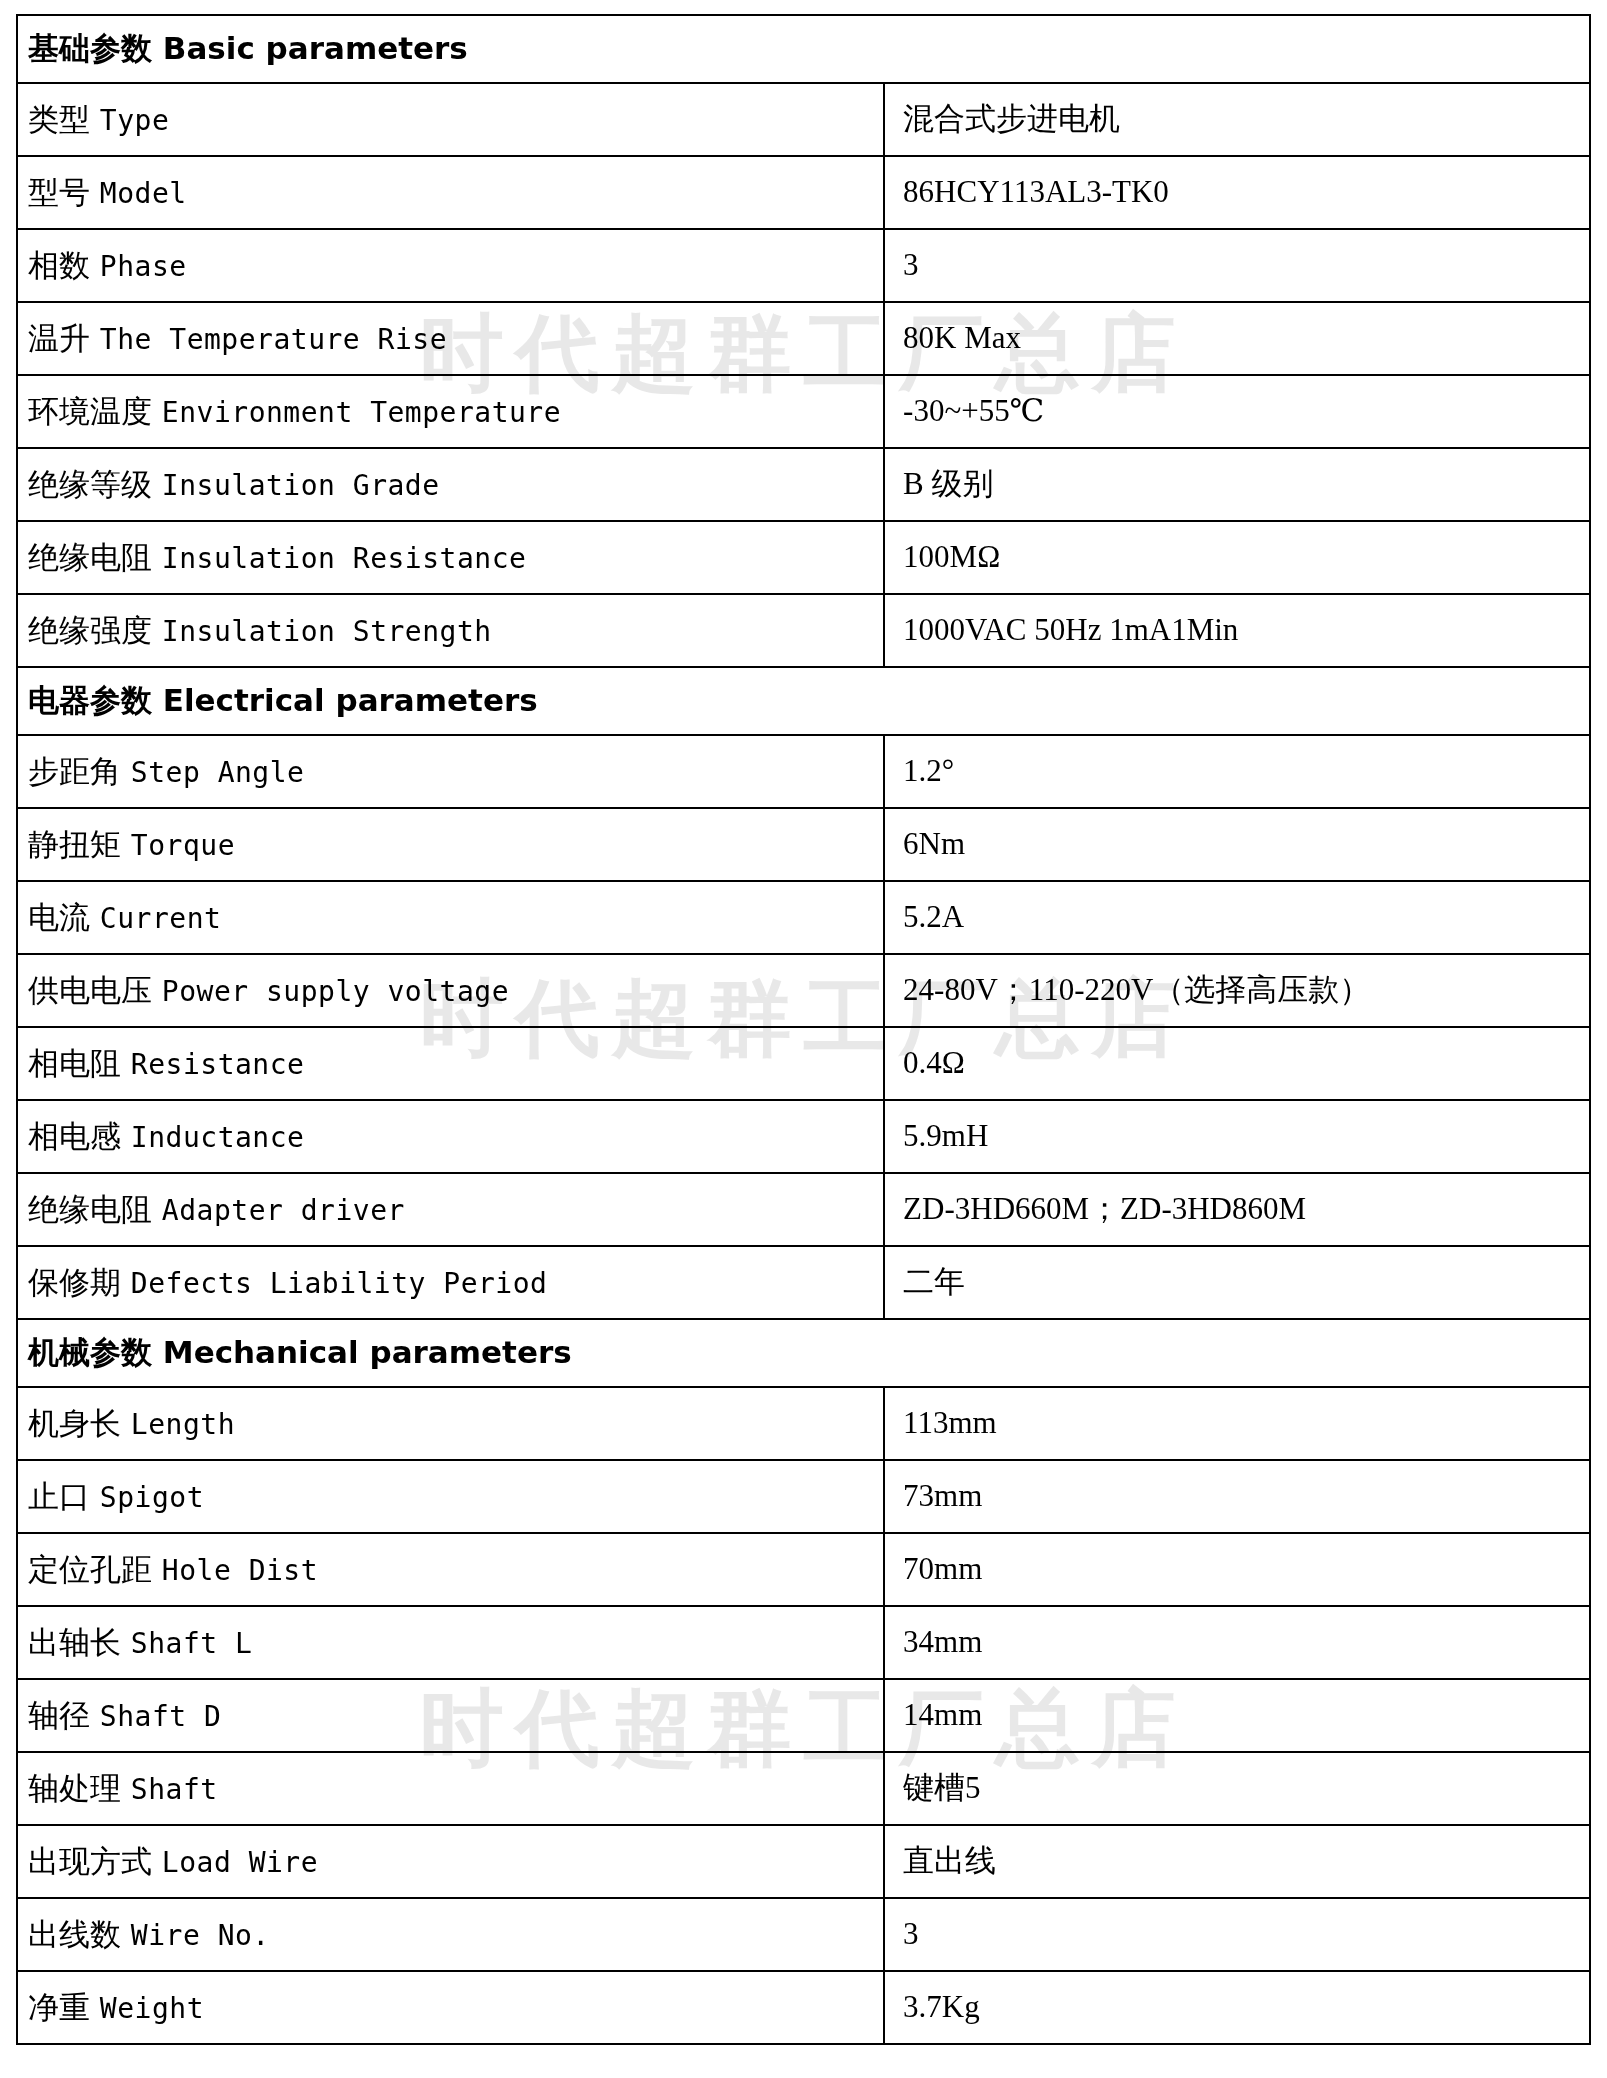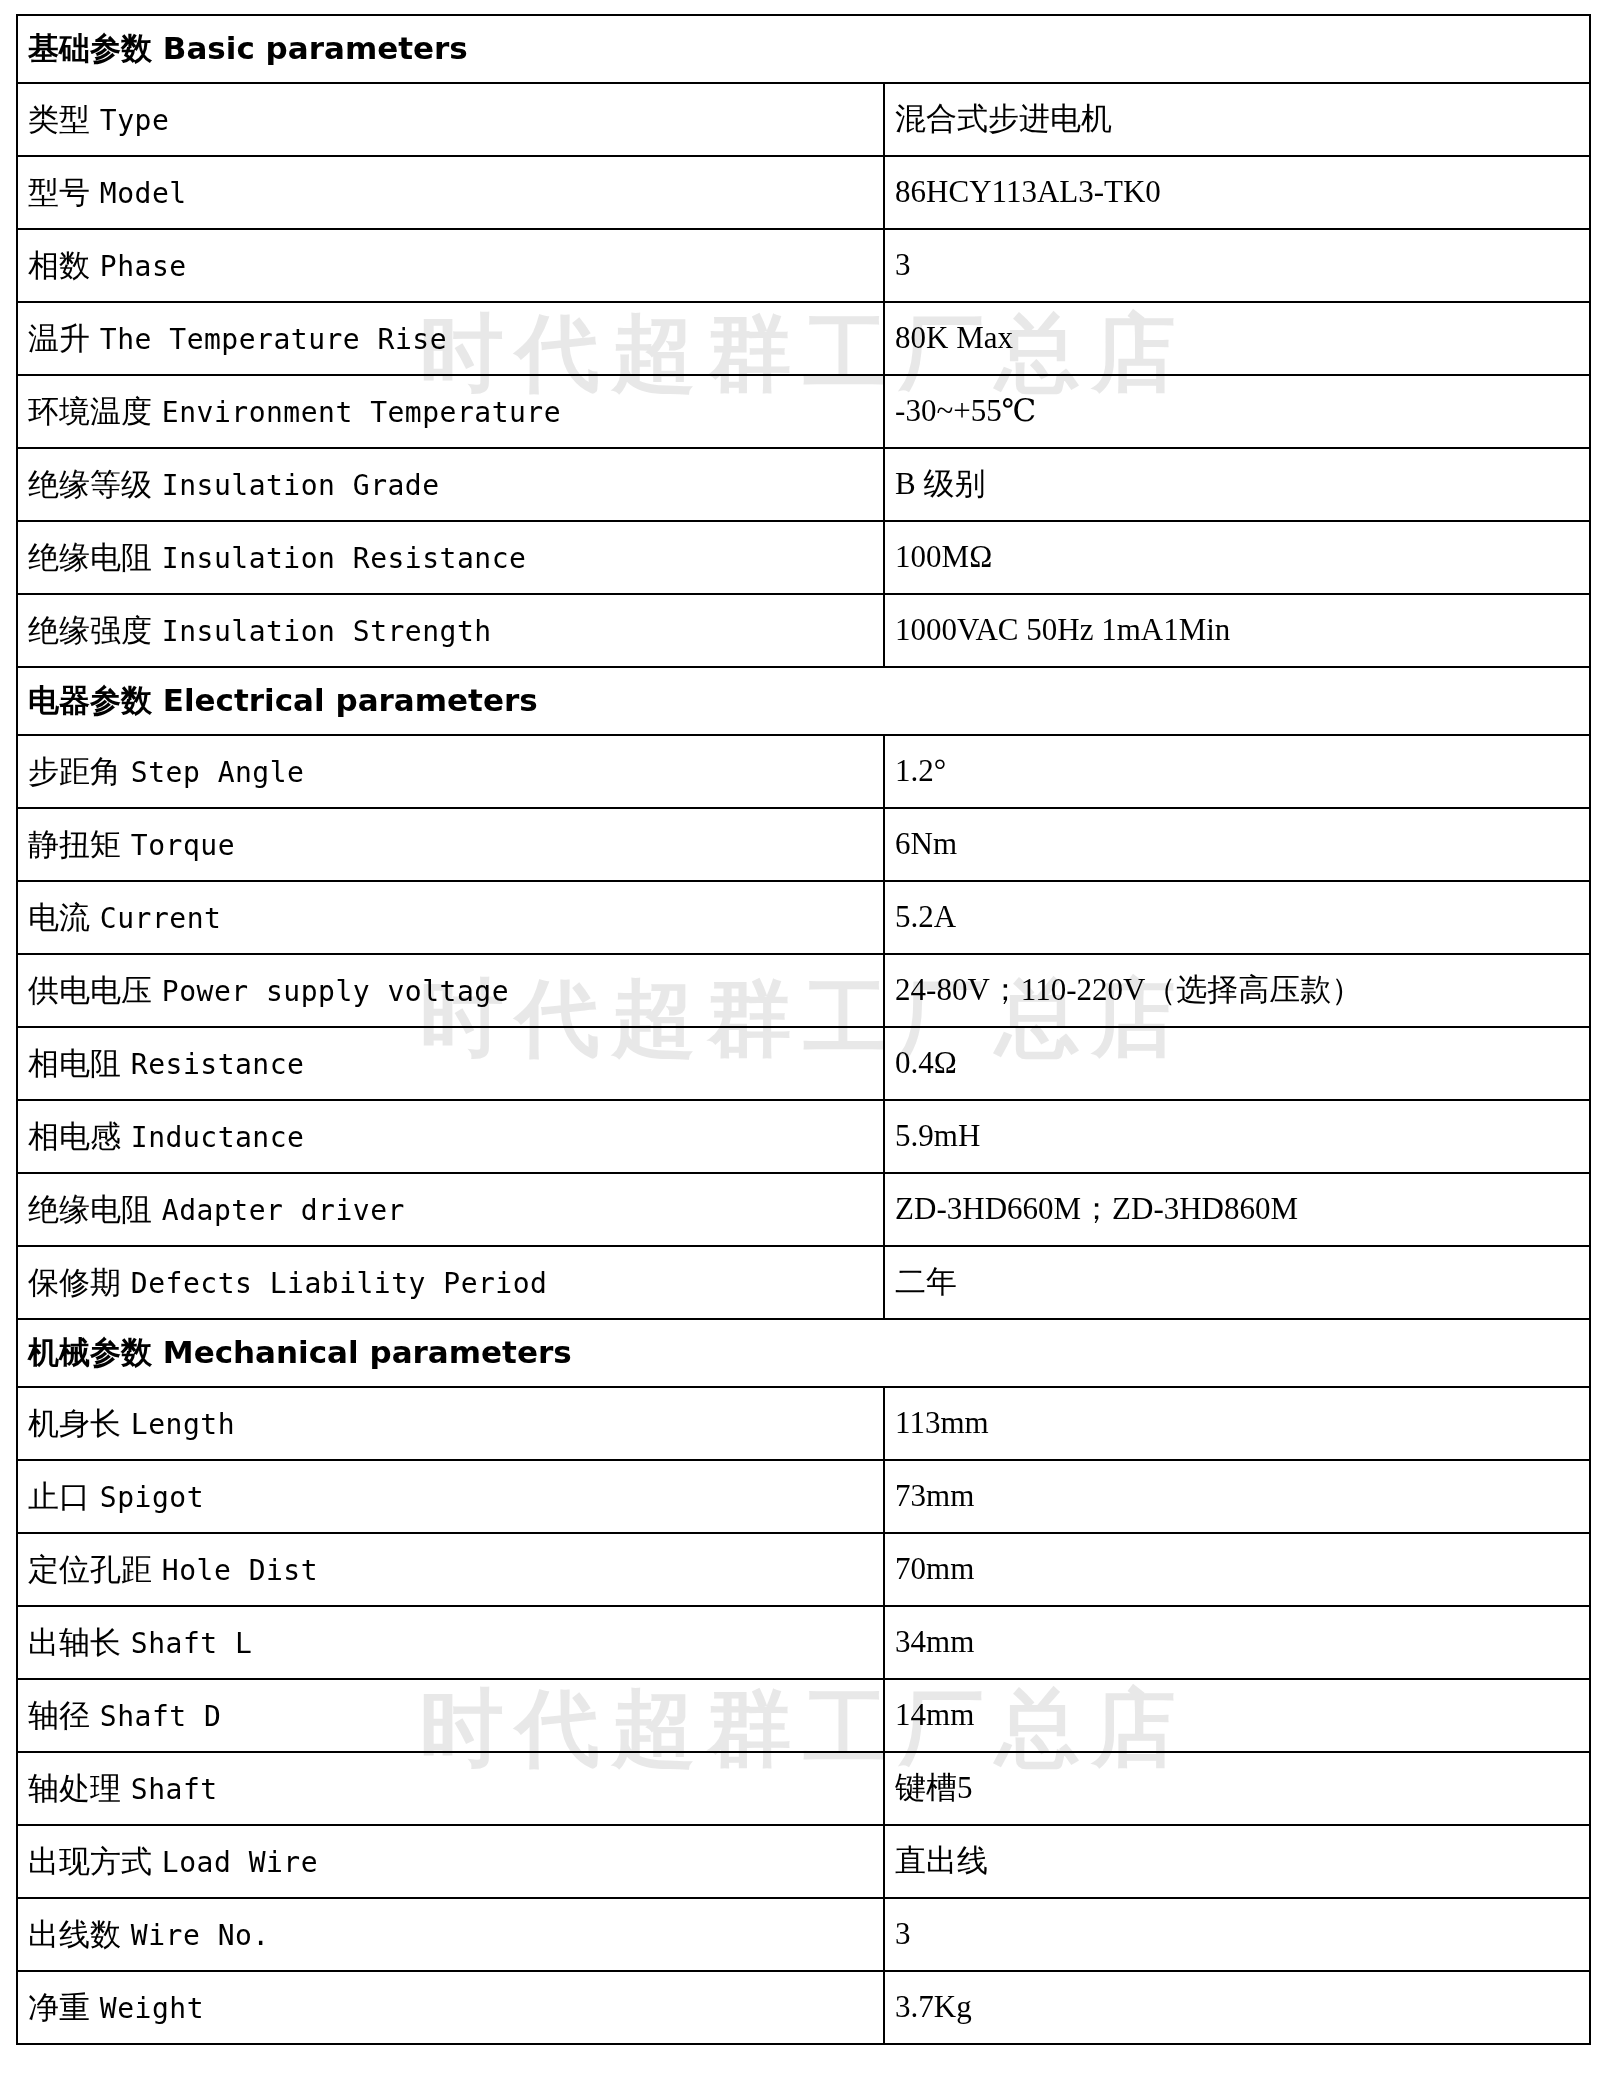--- a/index.html
+++ b/index.html
@@ -66,20 +66,21 @@
 
   .mono-en {
     font-family: "DejaVu Sans Mono", "Liberation Mono", monospace;
     font-size: 28px;
     letter-spacing: 0.5px;
   }
 
   .serif-val {
     font-family: "Liberation Serif", "DejaVu Serif", serif;
     font-size: 31px;
+    margin-left: 8px;
   }
 
   
   .watermark-layer {
     position: absolute;
     left: 0;
     top: 7px;
     width: 1607px;
     height: 2078px;
     pointer-events: none;

